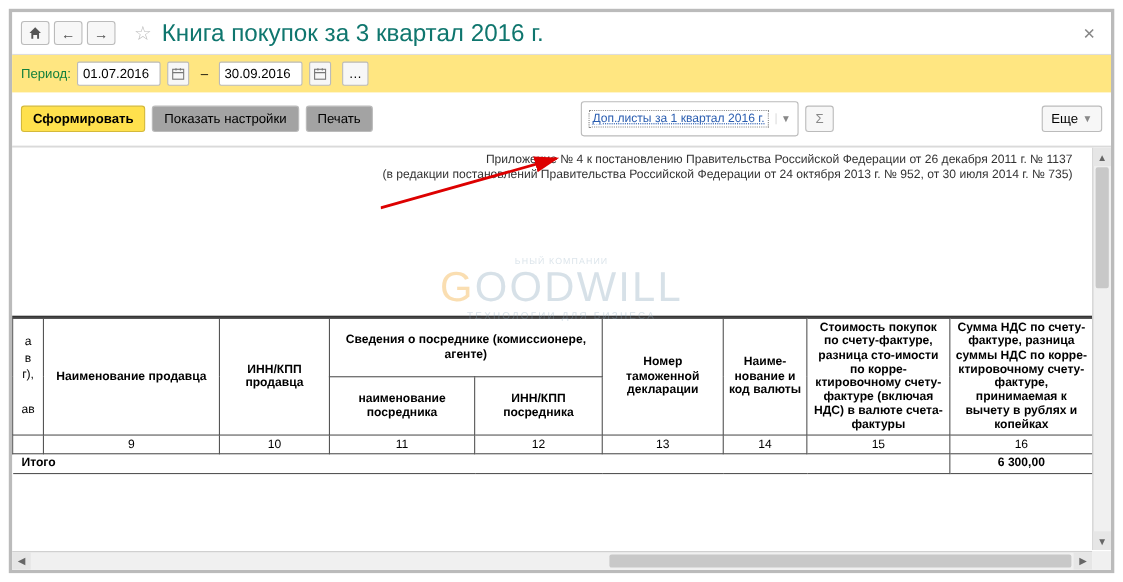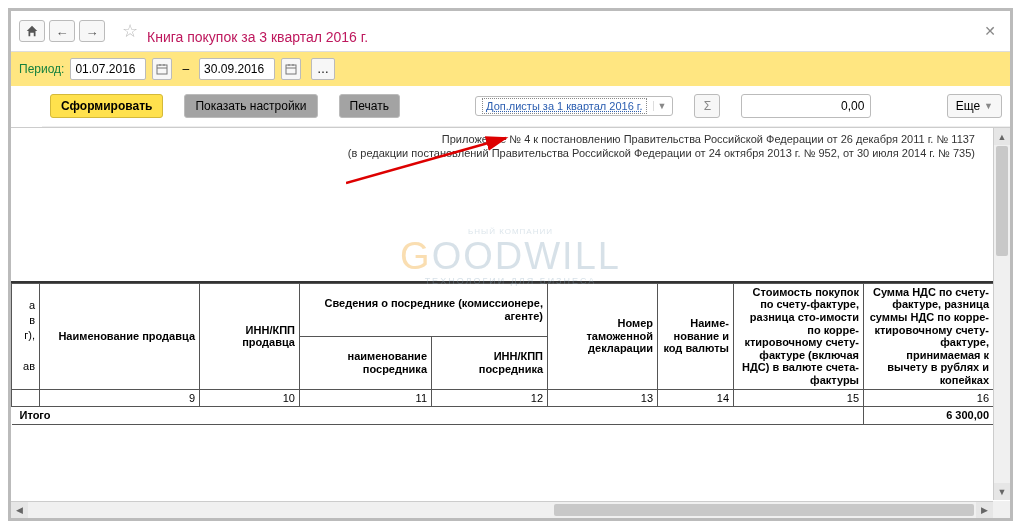--- a/index.html
+++ b/index.html
@@ -44,23 +44,22 @@
     height: 22px;
     display: inline-flex;
     align-items: center;
     justify-content: center;
     color: #bbb;
     margin: 0 6px 0 10px;
     font-size: 18px;
     cursor: pointer;
   }
   .title {
-    font-size: 14px;
-    color: #be185d;
-    margin-top: 12px;
+    font-size: 22px;
+    color: #0f766e;
   }
   .close-x {
     margin-left: auto;
     font-size: 14px;
     color: #888;
     cursor: pointer;
     padding: 0 6px;
   }
   .period-bar {
     background: #ffe681;
@@ -102,42 +101,41 @@
     display: inline-flex;
     align-items: center;
     justify-content: center;
     cursor: pointer;
     margin-left: 4px;
   }
   .toolbar {
     padding: 8px;
     display: flex;
     align-items: center;
-    gap: 21px;
+    gap: 6px;
     border-bottom: 1px solid #eee;
-    margin-left: 31px;
   }
   .btn {
     height: 24px;
     border: 1px solid #bbb;
     border-radius: 3px;
     background: #a3a3a3;
     padding: 0 10px;
     cursor: pointer;
     font-size: 12px;
     display: inline-flex;
     align-items: center;
   }
   .btn.primary {
     background: #ffe14d;
     border-color: #d4b93a;
     font-weight: bold;
   }
   .dropdown-combo {
-    height: 20px;
+    height: 32px;
     border: 1px solid #bbb;
     border-radius: 3px;
     background: #fff;
     display: inline-flex;
     align-items: center;
     padding: 0 2px 0 6px;
     cursor: pointer;
     position: relative;
   }
   .dropdown-combo .selected {
@@ -241,21 +239,21 @@
     border-top: 2px solid #333;
   }
   table.rpt {
     border-collapse: collapse;
     width: 100%;
     table-layout: fixed;
   }
   table.rpt th, table.rpt td {
     border: 1px solid #555;
     font-size: 11px;
-    text-align: right;
+    text-align: center;
     vertical-align: middle;
     padding: 2px 4px;
     font-weight: bold;
     line-height: 1.15;
   }
   table.rpt td.num {
     font-weight: normal;
   }
   .total-row td {
     font-weight: bold;
@@ -376,21 +374,20 @@
   <div class="toolbar">
     <button class="btn primary">Сформировать</button>
     <button class="btn">Показать настройки</button>
     <button class="btn">Печать</button>
     <div class="spacer"></div>
     <div class="dropdown-combo">
       <span class="selected">Доп.листы за 1 квартал 2016 г.</span>
       <span class="dropdown-arrow">▼</span>
     </div>
     <div class="sigma-btn">Σ</div>
-    <input class="sum-input" value="0,00" style="">
     <div class="spacer"></div>
     <div class="more-btn">
       <span>Еще</span>
       <span style="font-size:9px;color:#888">▼</span>
     </div>
   </div>
 
   <div class="content">
     <div class="doc-area" style="padding-right:17px;padding-bottom:17px;height:100%;overflow:hidden">
 

